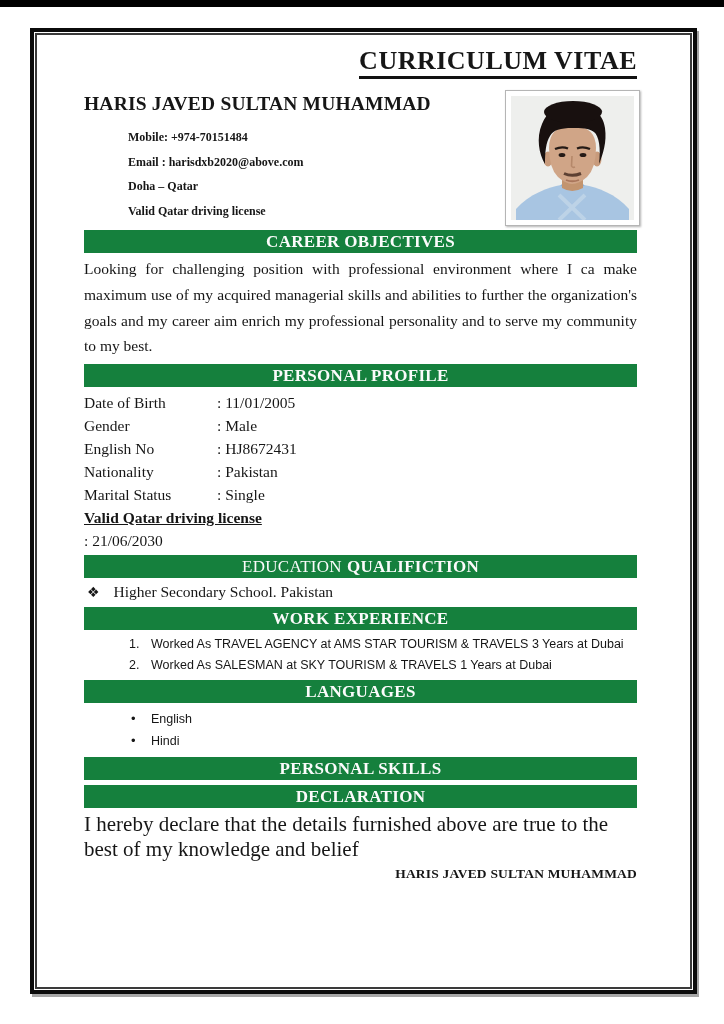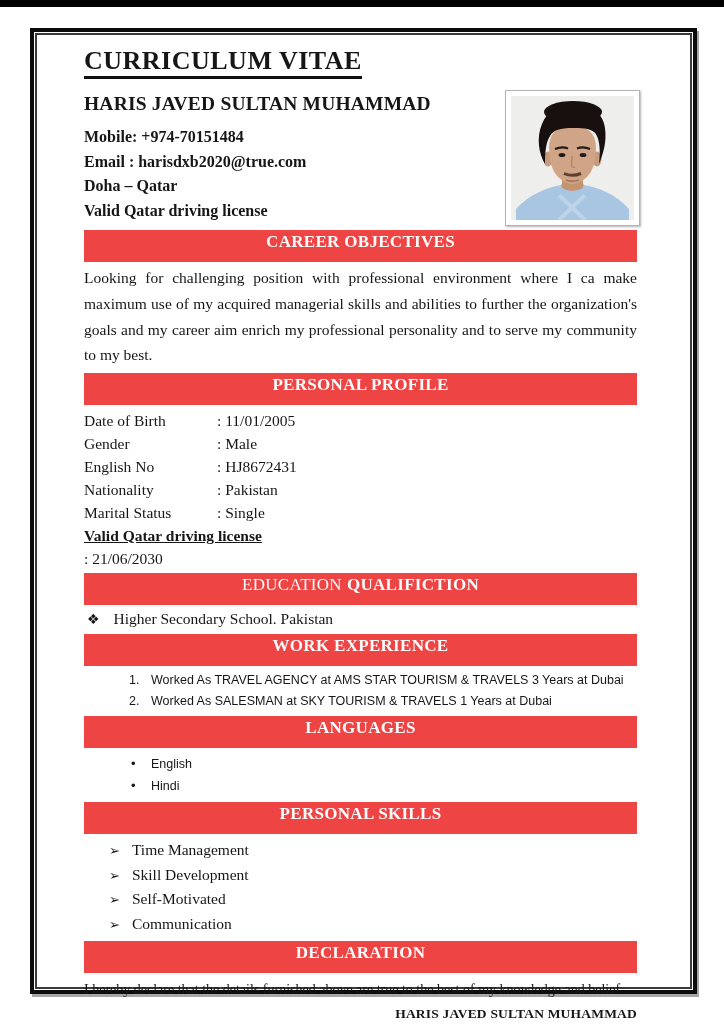--- a/index.html
+++ b/index.html
@@ -10,30 +10,30 @@
     -webkit-font-smoothing:antialiased;
   }
   .top-strip{position:absolute;left:0;top:0;width:724px;height:7px;background:#000;}
   .page-frame{
     position:absolute;left:30px;top:28px;width:659px;height:958px;
     border:4px solid #0b0b0b;background:#fff;box-shadow:2px 3px 0 rgba(0,0,0,0.35);
   }
   .page-frame-inner{position:absolute;inset:1px;border:2px solid #3a3a3a;}
   .content{position:absolute;left:47px;top:5px;width:553px;}
 
-  .doc-title{text-align:left;font-size:26px;font-weight:bold;letter-spacing:.5px;margin-top:6px;}
+  .doc-title{text-align:right;font-size:26px;font-weight:bold;letter-spacing:.5px;margin-top:6px;}
   .doc-title .title-underline{border-bottom:3px solid #111;padding-bottom:1px;}
 
   .candidate-name{font-size:19.5px;font-weight:bold;margin-top:17px;letter-spacing:.2px;}
 
-  .contact{margin-top:10px;font-size:16px;font-weight:bold;line-height:24.5px;}
+  .contact{margin-top:10px;font-size:12px;font-weight:bold;line-height:24.5px;margin-left:44px;}
 
   .bar{
-    background:#ef4444;color:#fbfbfb;text-align:center;
-    font-size:17px;font-weight:bold;height:32px;line-height:23px;letter-spacing:.3px;
+    background:#15803d;color:#fbfbfb;text-align:center;
+    font-size:17px;font-weight:bold;height:23px;line-height:23px;letter-spacing:.3px;
   }
   .bar .normal-weight{font-weight:normal;margin-right:5px;}
   .bar-career{margin-top:7px;}
   .bar-profile{margin-top:5px;}
   .bar-education{margin-top:3px;}
   .bar-work{margin-top:2px;}
   .bar-languages{margin-top:4px;}
   .bar-skills{margin-top:5px;}
   .bar-declaration{margin-top:5px;}
 
@@ -53,21 +53,21 @@
   .work-number{display:inline-block;width:22px;}
 
   .lang-list{font-family:"Liberation Sans",sans-serif;font-size:12.5px;margin-top:5px;}
   .lang-item{line-height:22px;padding-left:47px;}
   .lang-bullet{display:inline-block;width:20px;font-size:13px;}
 
   .skills-list{font-size:15.5px;margin-top:4px;}
   .skill-item{line-height:23.5px;padding-left:25px;}
   .skill-bullet{margin-right:12px;font-size:13px;}
 
-  .declaration-text{font-size:14px;line-height:25px;margin-top:4px;text-align:left;}
+  .declaration-text{font-size:21px;line-height:25px;margin-top:4px;text-align:left;}
   .signature{text-align:right;font-weight:bold;font-size:13.5px;margin-top:4px;letter-spacing:.2px;}
 
   .photo-frame{
     position:absolute;left:505px;top:90px;width:135px;height:136px;
     background:#fff;border:1px solid #b5b5b5;box-sizing:border-box;padding:5px;
     z-index:5;box-shadow:1px 1px 2px rgba(0,0,0,0.3);
   }
   .photo-frame svg{display:block;width:100%;height:100%;}
 </style>
 </head>
@@ -80,21 +80,21 @@
     <div class="content">
 
       <div class="doc-title">
         <span class="title-underline">CURRICULUM VITAE</span>
       </div>
 
       <div class="candidate-name">HARIS JAVED SULTAN MUHAMMAD</div>
 
       <div class="contact">
         <div>Mobile: +974-70151484</div>
-        <div>Email : harisdxb2020@true.com</div>
+        <div>Email : harisdxb2020@above.com</div>
         <div>Doha – Qatar</div>
         <div>Valid Qatar driving license</div>
       </div>
 
       <div class="bar bar-career">CAREER OBJECTIVES</div>
       <div class="objective">Looking for challenging position with professional environment where I ca make maximum use of my acquired managerial skills and abilities to further the organization's goals and my career aim enrich my professional personality and to serve my community to my best.</div>
 
       <div class="bar bar-profile">PERSONAL PROFILE</div>
       <div class="profile">
         <div class="profile-row">
@@ -144,34 +144,20 @@
       <div class="lang-list">
         <div class="lang-item">
           <span class="lang-bullet">•</span><span>English</span>
         </div>
         <div class="lang-item">
           <span class="lang-bullet">•</span><span>Hindi</span>
         </div>
       </div>
 
       <div class="bar bar-skills">PERSONAL SKILLS</div>
-      <div class="skills-list">
-        <div class="skill-item">
-          <span class="skill-bullet">➢</span><span>Time Management</span>
-        </div>
-        <div class="skill-item">
-          <span class="skill-bullet">➢</span><span>Skill Development</span>
-        </div>
-        <div class="skill-item">
-          <span class="skill-bullet">➢</span><span>Self-Motivated</span>
-        </div>
-        <div class="skill-item">
-          <span class="skill-bullet">➢</span><span>Communication</span>
-        </div>
-      </div>
 
       <div class="bar bar-declaration">DECLARATION</div>
       <div class="declaration-text">I hereby declare that the details furnished above are true to the best of my knowledge and belief</div>
       <div class="signature">HARIS JAVED SULTAN MUHAMMAD</div>
 
     </div>
   </div>
 </div>
 
 <div class="photo-frame">

